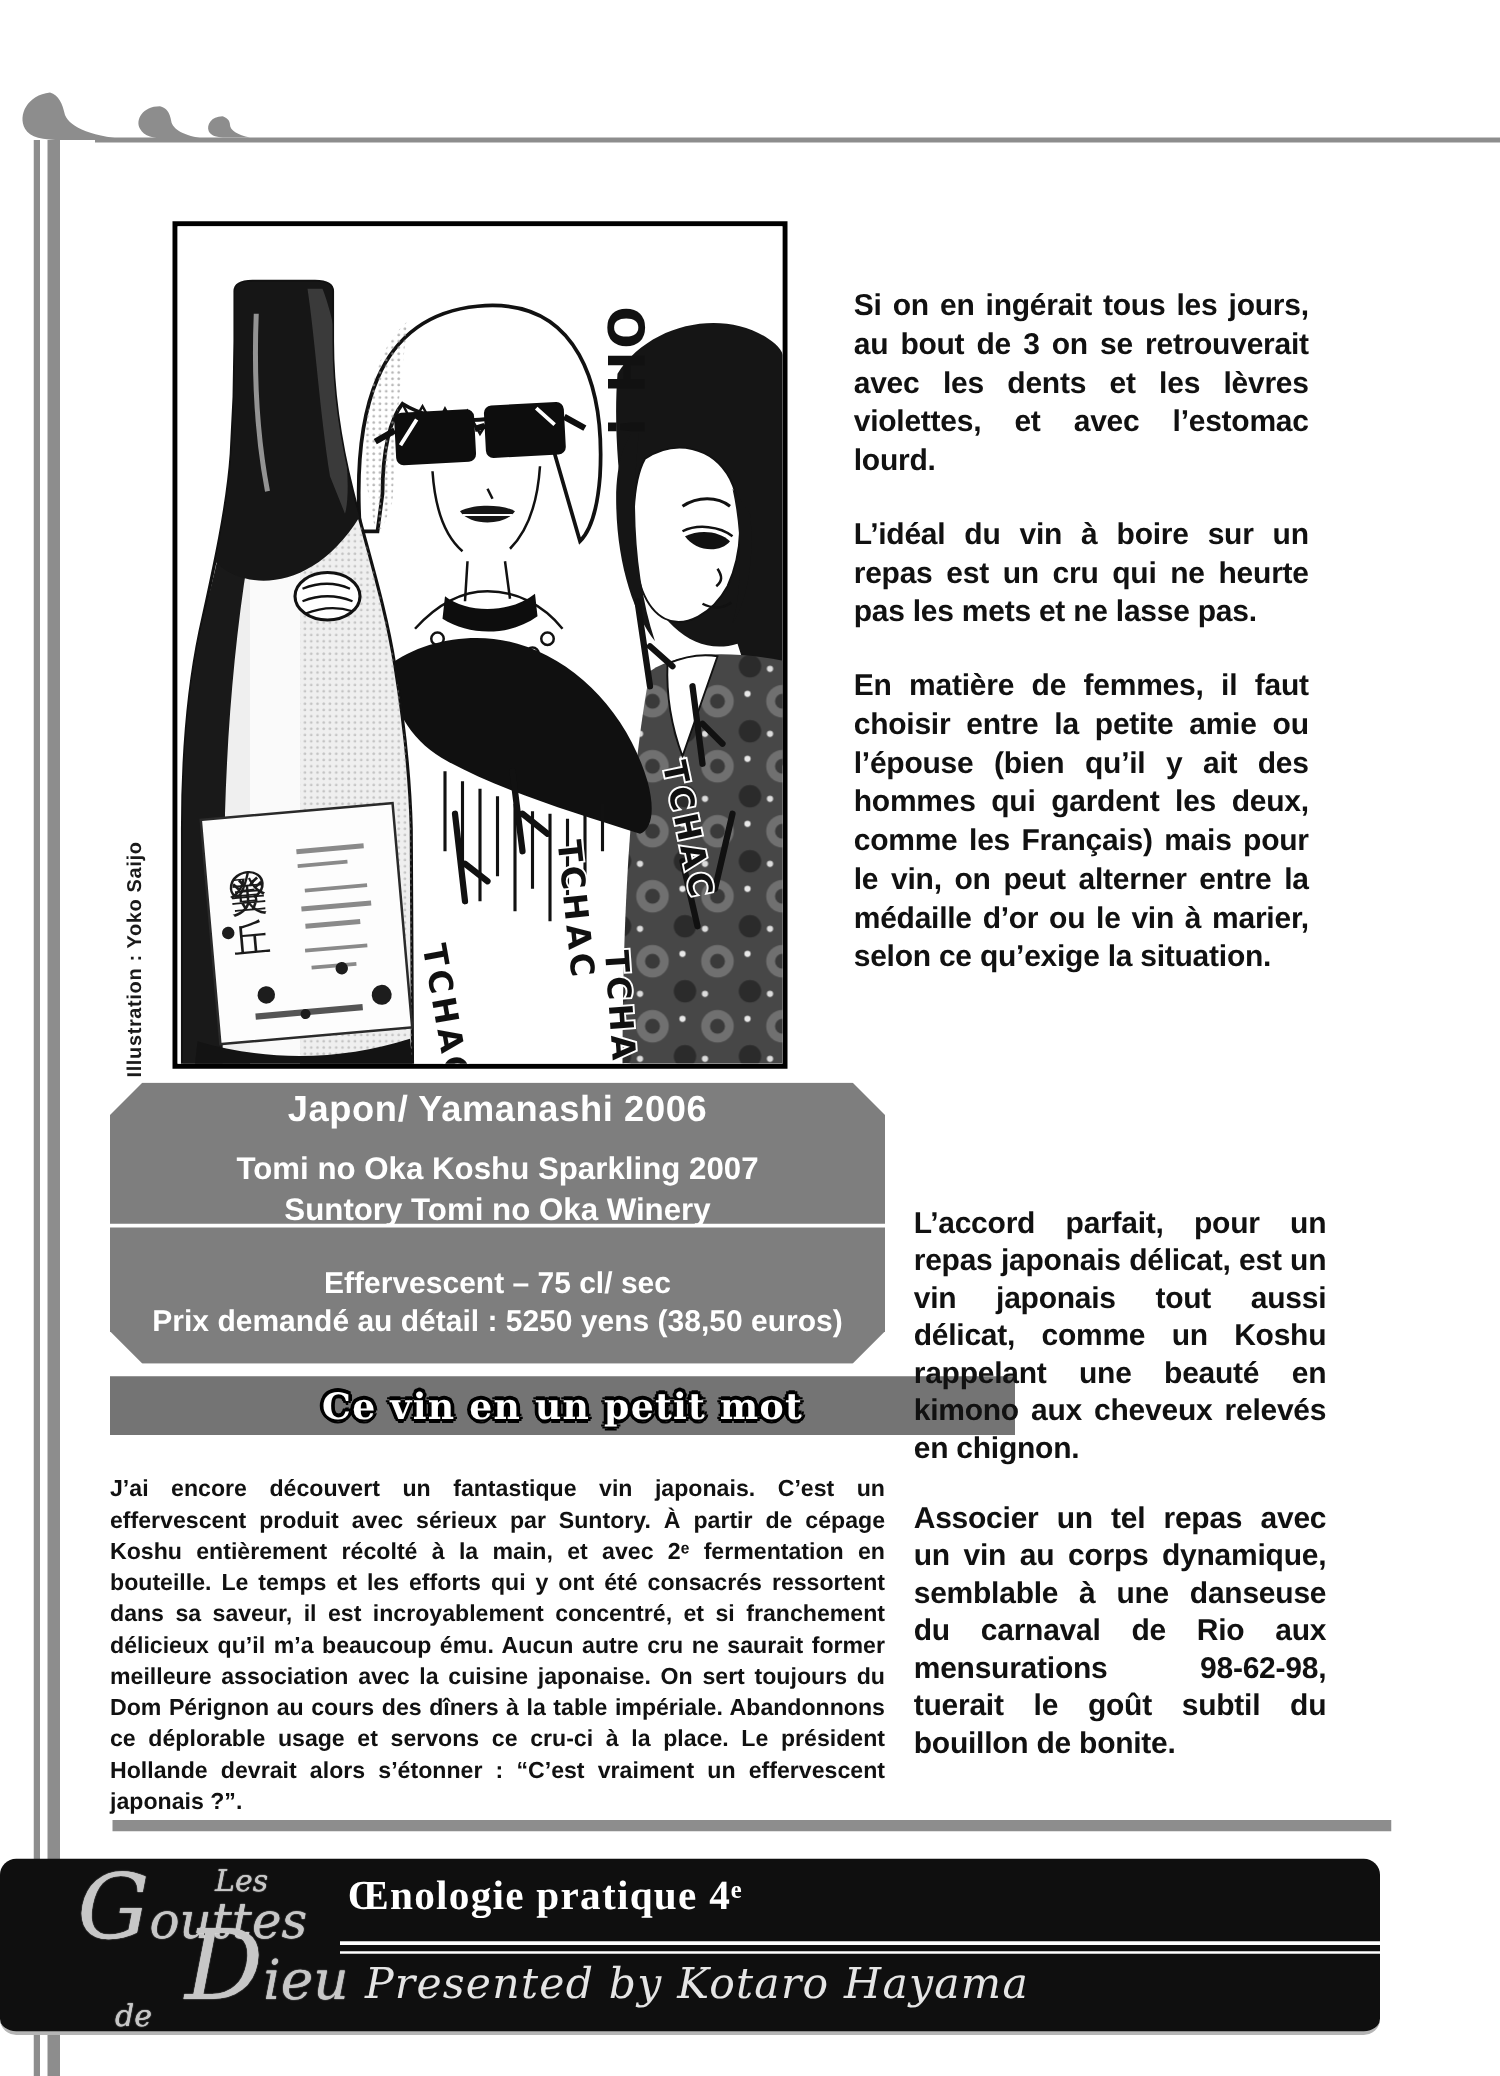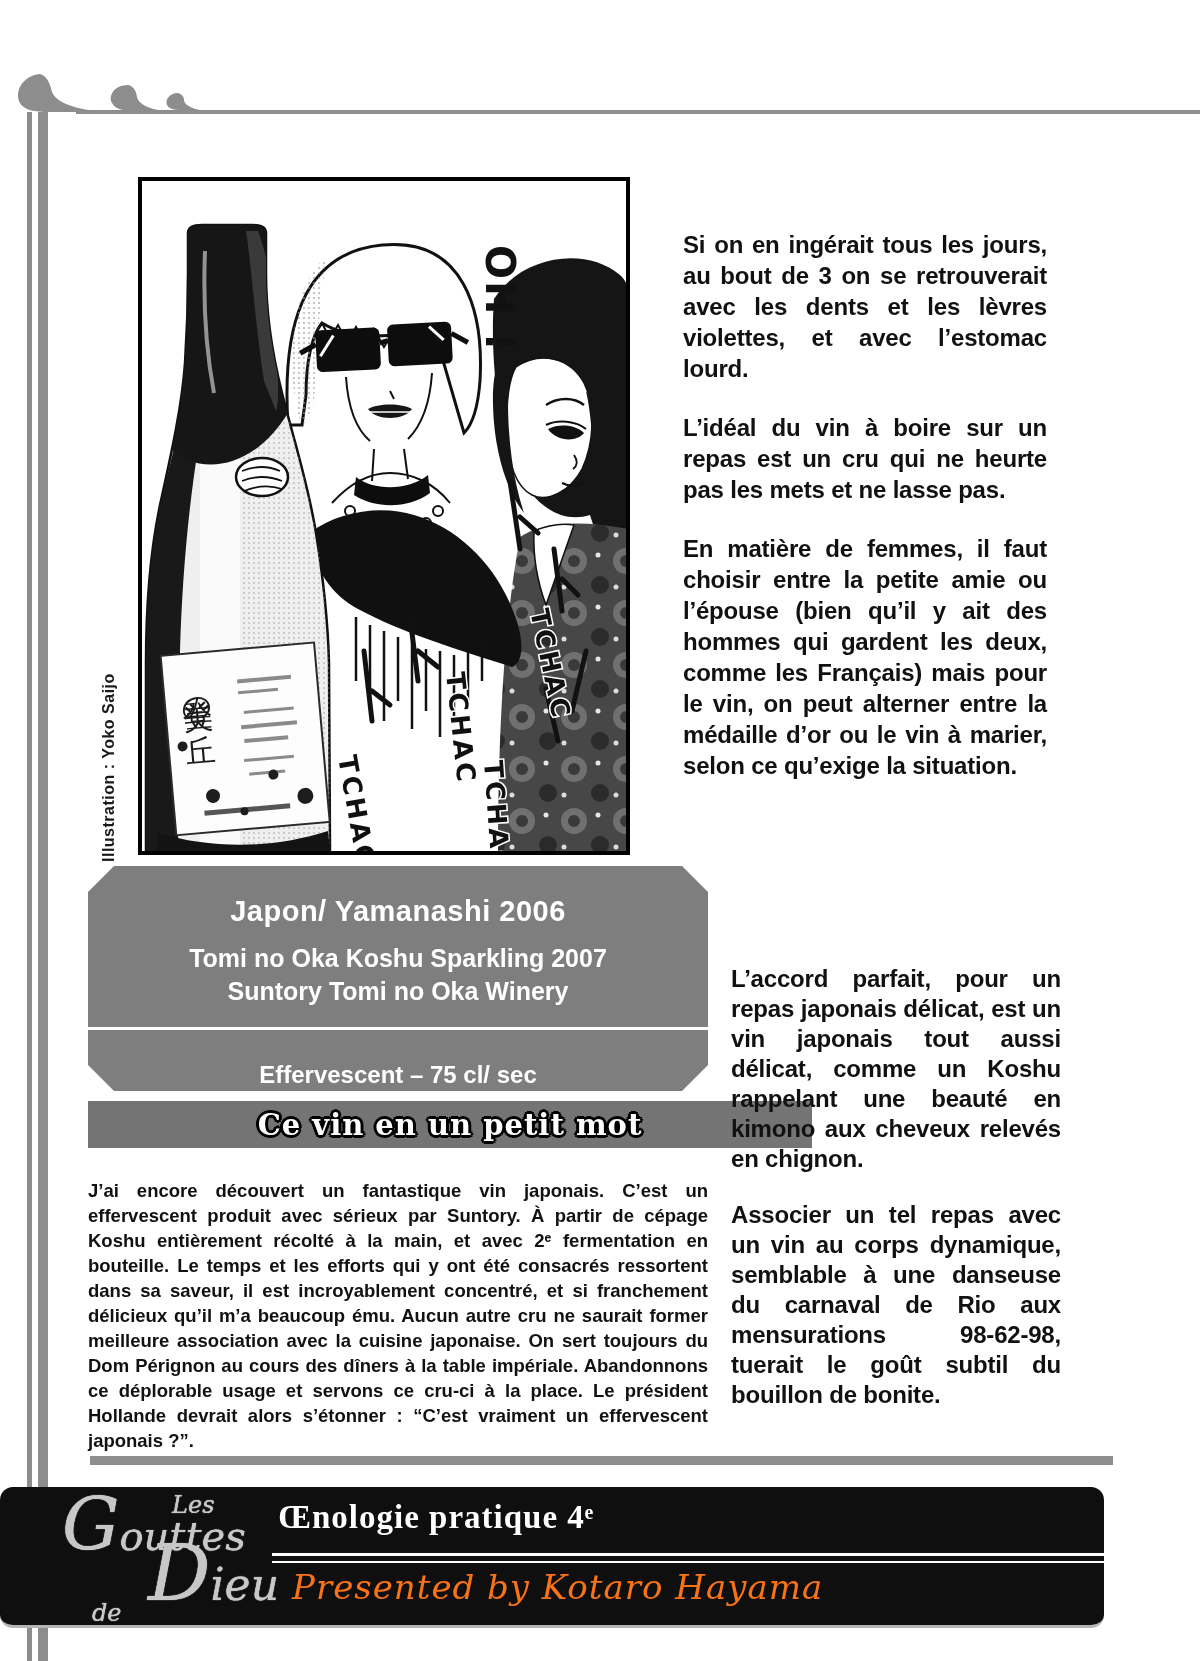--- a/index.html
+++ b/index.html
@@ -30,21 +30,21 @@
   .col-top{position:absolute;left:683px;top:213px;width:364px;}
   .col-bot{position:absolute;left:731px;top:948px;width:330px;}
   .col-top p,.col-bot p{margin:16px 0 28px 0;font-weight:700;font-size:24px;line-height:31px;
           text-align:justify;letter-spacing:-0.2px;}
   .col-bot p{line-height:30px;margin-bottom:26px;}
 
   
   .winebox{position:absolute;left:88px;top:866px;width:620px;height:225px;background:#7e7e7e;
            color:#fff;text-align:center;
            clip-path:polygon(26px 0,594px 0,620px 26px,620px 199px,594px 225px,26px 225px,0 199px,0 26px);}
-  .wb-top{height:164px;border-bottom:3px solid #fff;box-sizing:border-box;padding-top:29px;}
+  .wb-top{height:116px;border-bottom:3px solid #fff;box-sizing:border-box;padding-top:6px;}
   .wb-title{font-size:29px;font-weight:700;letter-spacing:.5px;margin-bottom:14px;}
   .wb-name{font-size:25px;font-weight:700;line-height:33px;}
   .wb-bottom{padding-top:9px;margin-top:20px;}
   .wb-detail{font-size:24px;font-weight:700;line-height:31px;}
 
   
   .cevin{position:absolute;left:88px;top:1101px;width:724px;height:47px;background:#747474;
          display:flex;align-items:center;justify-content:center;}
   .cevin span{font-family:"DejaVu Serif",serif;font-weight:700;font-size:29px;color:#fff;letter-spacing:1px;
          text-shadow:-2px -2px 0 #000,2px -2px 0 #000,-2px 2px 0 #000,2px 2px 0 #000,
@@ -63,21 +63,21 @@
   .lg-gouttes{left:10px;top:6px;font-size:40px;display:block;line-height:56px;}
   .lg-gouttes::first-letter{font-size:72px;}
   .lg-de{left:40px;top:78px;font-size:24px;margin-top:30px;}
   .lg-dieu{left:96px;top:44px;font-size:44px;display:block;line-height:76px;}
   .lg-dieu::first-letter{font-size:78px;}
   .f-title{position:absolute;left:278px;top:12px;font-family:Liberation Serif, serif;font-weight:700;
            font-size:33px;color:#fff;letter-spacing:1px;}
   .f-line{position:absolute;left:272px;top:66px;width:928px;height:5px;
           border-top:3px solid #fff;border-bottom:2px solid #fff;}
   .f-pres{position:absolute;left:292px;top:80px;font-family:"DejaVu Serif",serif;font-style:italic;
-          font-size:34px;color:#f97316;letter-spacing:1px;}
+          font-size:34px;color:#e5e5e5;letter-spacing:1px;}
 </style>
 </head>
 <body>
 
 <div class="page">
 
   <svg class="abs" style="left:10px;top:70px" width="200" height="48" viewBox="0 0 200 48">
     <path d="M30,4 C12,6 4,22 10,33 C14,40 24,42 40,42 L98,42 C64,40 46,32 42,22 C40,13 37,6 30,4 Z" fill="#8d8d8d"></path>
     <path d="M118,15 C104,15 98,26 102,33 C105,39 113,41 124,41 L154,41 C137,39 128,33 127,27 C126,20 123,16 118,15 Z" fill="#8d8d8d"></path>
     <path d="M168,23 C159,23 155,30 157,35 C159,39 164,40 171,40 L190,40 C180,38 174,34 174,30 C174,26 171,24 168,23 Z" fill="#8d8d8d"></path>

